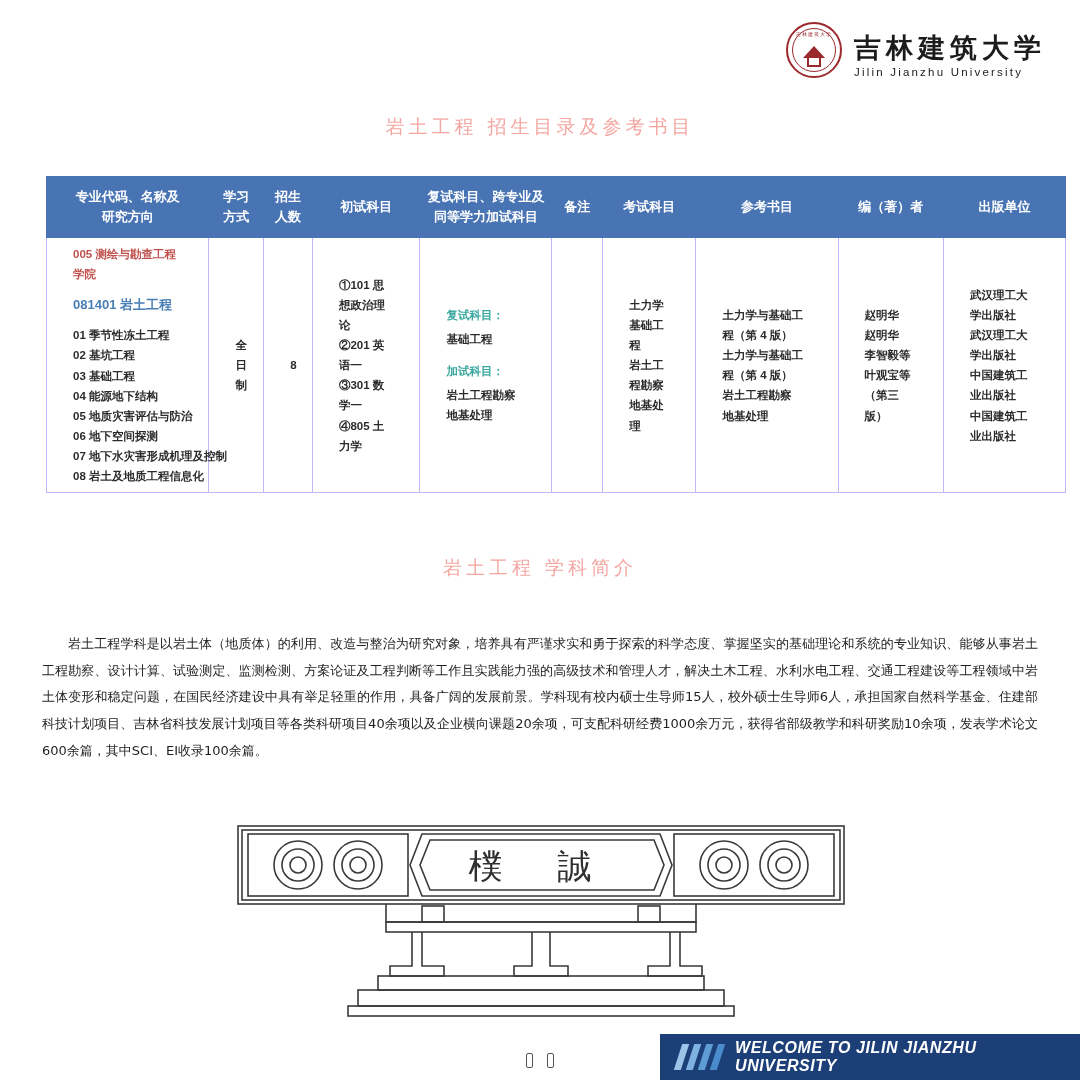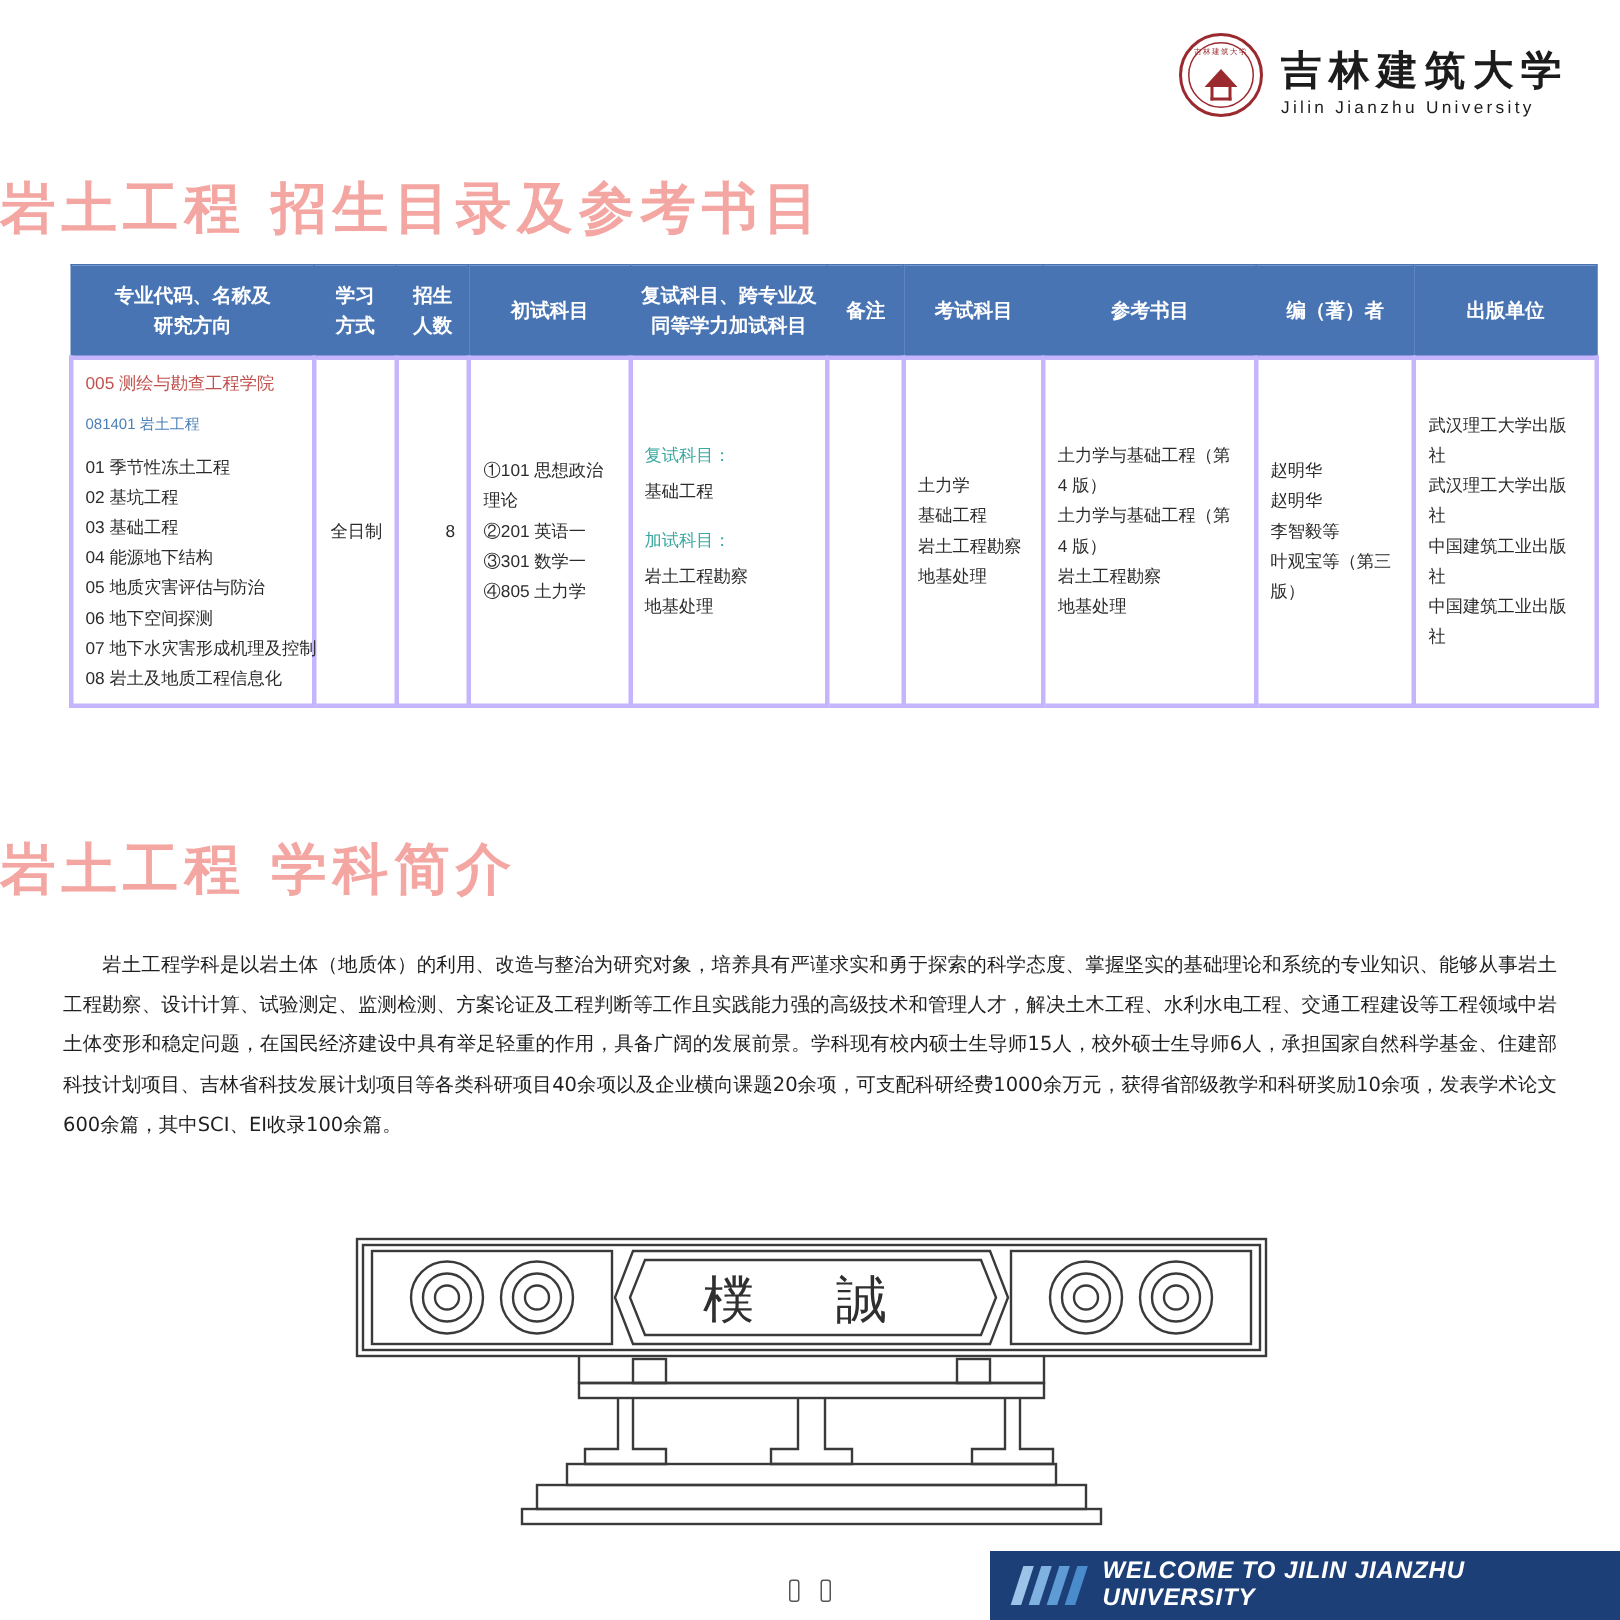--- a/index.html
+++ b/index.html
@@ -82,24 +82,25 @@
   }
   .logo-en {
     font-size: 11.5px;
     color: #1c1c1c;
     letter-spacing: 2.2px;
     margin-top: 3px;
   }
 
   
   .section-title {
+    text-align: center;
     font-family: "DejaVu Serif", serif;
-    font-weight: bold;
+    font-weight: normal;
     color: #f4a7a2;
-    font-size: 37px;
+    font-size: 19px;
     letter-spacing: 4px;
   }
   #title-catalog { position: absolute; top: 114px; left: 0; right: 0; }
   #title-intro { position: absolute; top: 555px; left: 0; right: 0; }
 
   
   .table-wrap {
     position: absolute;
     top: 176px;
     left: 30px;
@@ -116,30 +117,31 @@
     background: #4874b4;
     color: #ffffff;
     font-weight: bold;
     font-size: 13px;
     padding: 10px 4px;
     border: 1px solid #4874b4;
     line-height: 1.55;
     vertical-align: middle;
   }
   table.catalog td {
-    border: 3px solid #c4b5fd;
+    border: 1px solid #c4b5fd;
     vertical-align: middle;
-    padding: 6px 8px;
+    padding: 6px 26px;
     line-height: 1.75;
     color: #2b2b2b;
     font-size: 11.5px;
+    font-weight: bold;
   }
   td.cell-major { vertical-align: top; padding-top: 12px; }
   .major-code { color: #c0504d; font-size: 11.5px; margin-bottom: 9px; }
-  .major-name { color: #4a7fb5; font-size: 10px; margin-bottom: 9px; }
+  .major-name { color: #4a7fb5; font-size: 13px; margin-bottom: 9px; }
   .dir-list div { white-space: nowrap; }
   td.center { text-align: right; }
   td.top { vertical-align: top; padding-top: 14px; }
   .label-fushi { color: #3aa8a0; margin-bottom: 4px; }
   .label-jiashi { color: #3aa8a0; margin: 12px 0 4px; }
 
   
   .intro {
     position: absolute;
     top: 618px;

